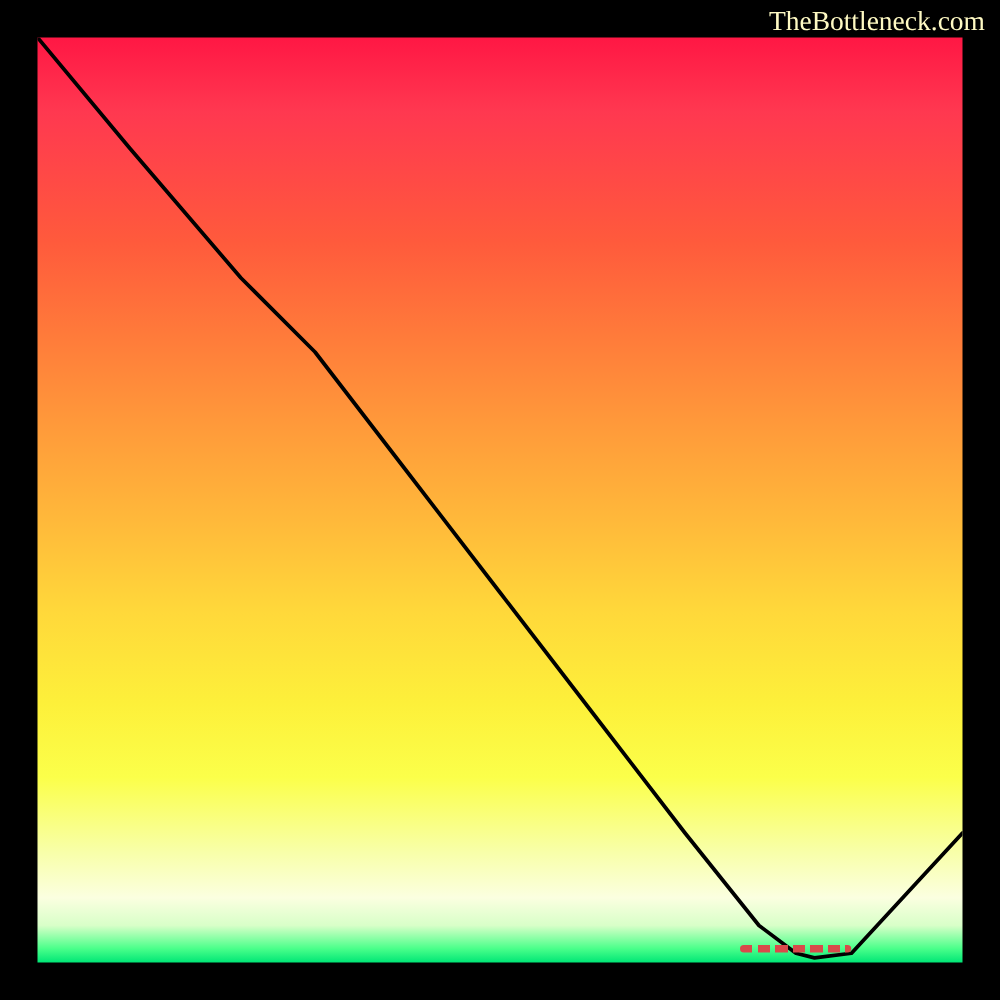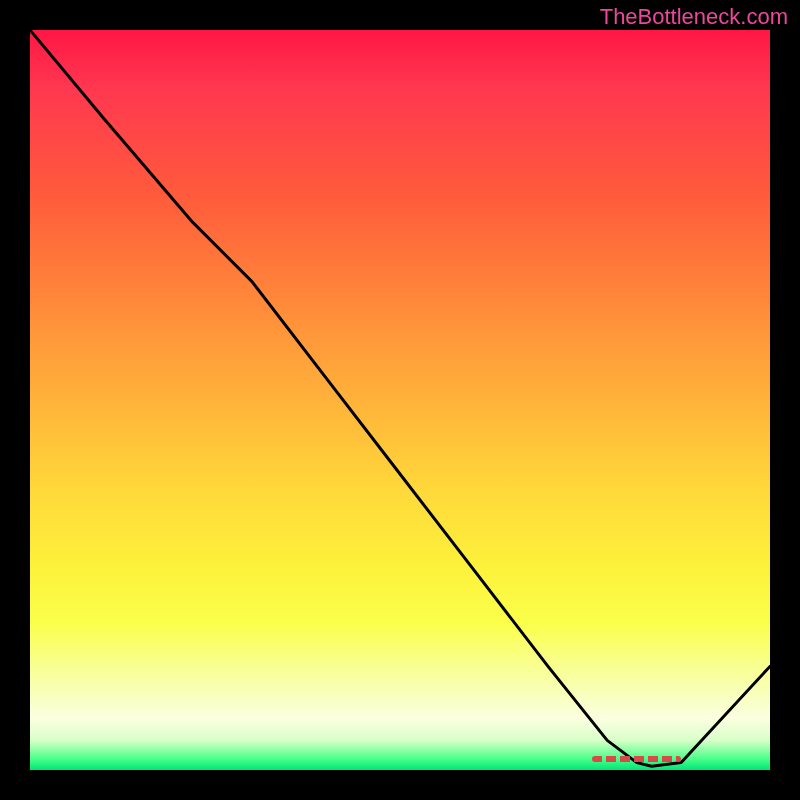--- a/index.html
+++ b/index.html
@@ -8,24 +8,25 @@
     height: 800px;
     background: #000;
     position: relative;
     font-family: Arial, sans-serif;
     overflow: hidden;
   }
   .attribution {
     position: absolute;
     top: 4px;
     right: 12px;
-    color: #ec4899;
+    color: #fef9c3;
     font-size: 22px;
     font-weight: 500;
     z-index: 10;
+    font-family: Liberation Serif, serif;
   }
   .plot-area {
     position: absolute;
     left: 30px;
     top: 30px;
     width: 740px;
     height: 740px;
     background: linear-gradient(to bottom,
       #ff1744 0%,
       #ff3850 8%,

